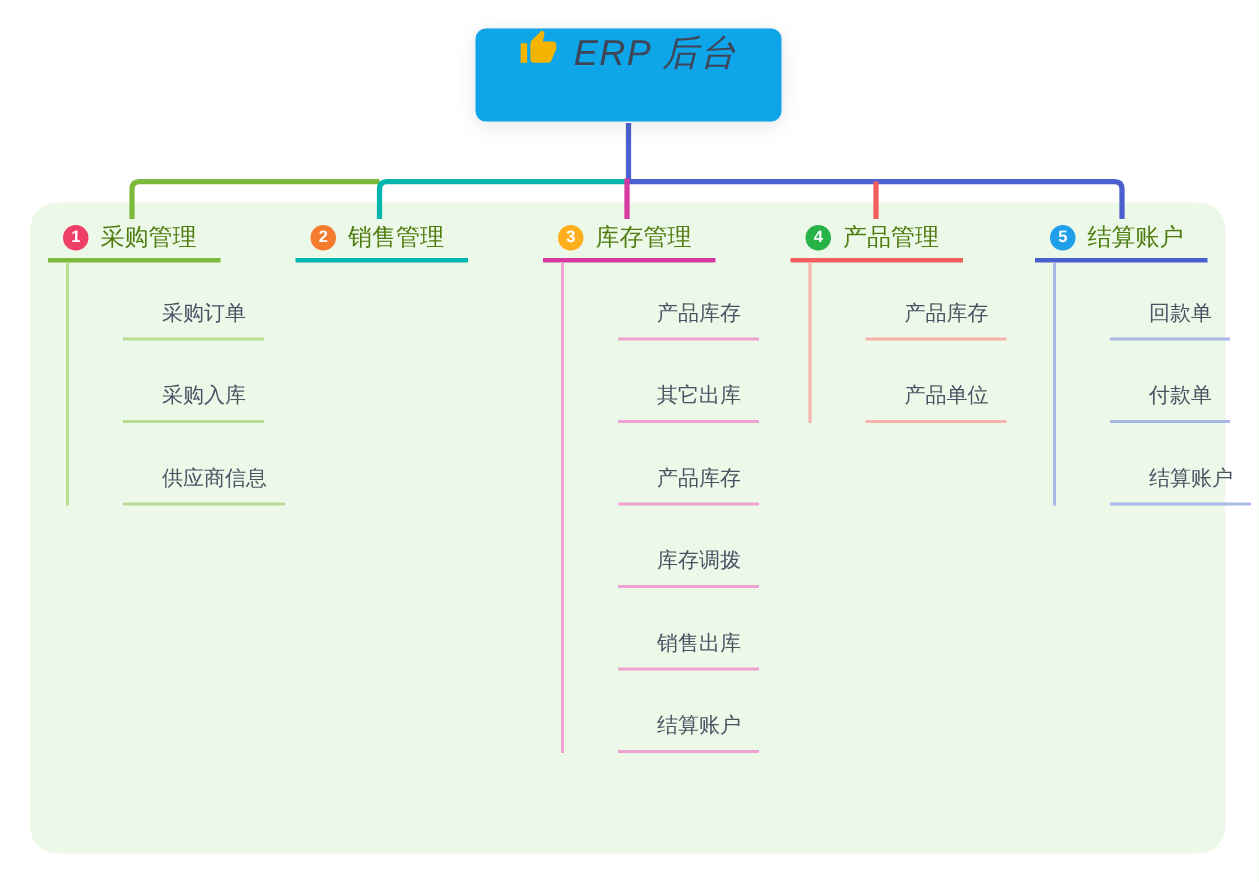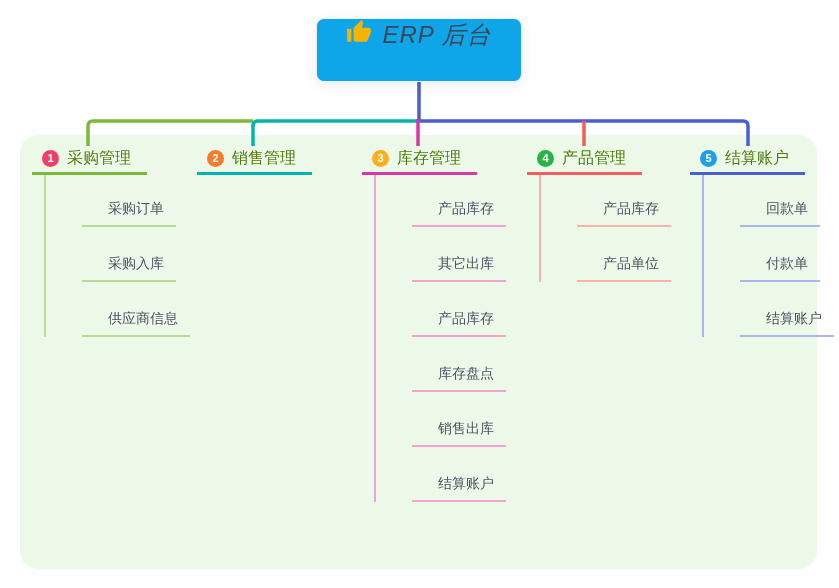--- a/index.html
+++ b/index.html
@@ -166,21 +166,21 @@
     <div class="child">
         <span class="child-label">产品库存</span>
       </div>
     <div class="child">
         <span class="child-label">其它出库</span>
       </div>
     <div class="child">
         <span class="child-label">产品库存</span>
       </div>
     <div class="child">
-        <span class="child-label">库存盘点</span>
+        <span class="child-label">库存调拨</span>
       </div>
     <div class="child">
         <span class="child-label">销售出库</span>
       </div>
     <div class="child">
         <span class="child-label">结算账户</span>
       </div>
   </div>
 </div>
 

